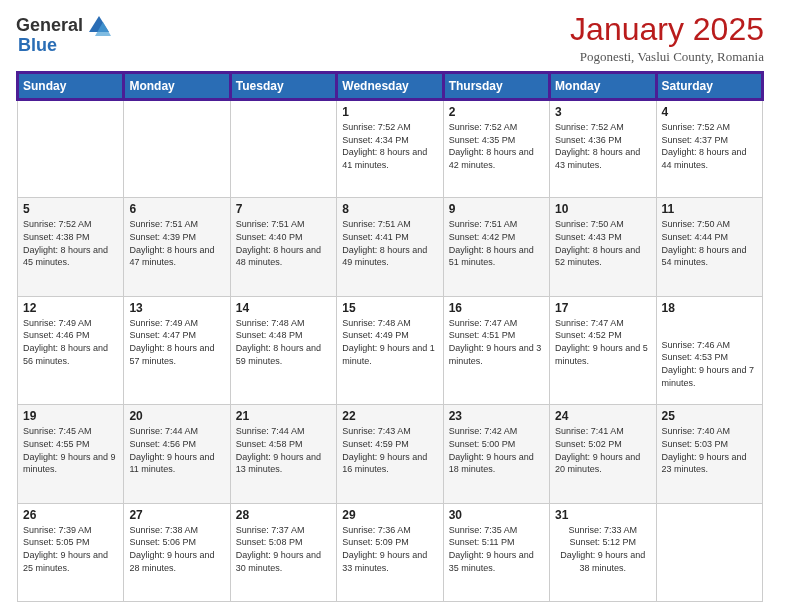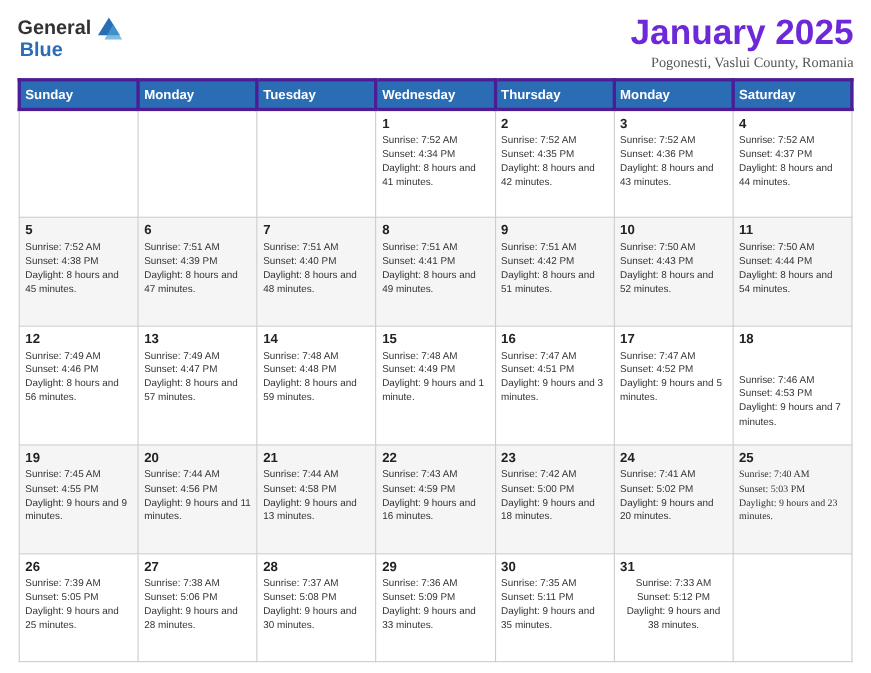--- a/index.html
+++ b/index.html
@@ -6,21 +6,21 @@
     body {
       font-family: Arial, sans-serif;
       background: #fff;
       width: 792px;
       height: 612px;
       overflow: hidden;
     }
     .page {
       width: 792px;
       height: 612px;
-      padding: 12px 16px 10px 16px;
+      padding: 12px 28px 10px 16px;
       display: flex;
       flex-direction: column;
     }
     .header {
       display: flex;
       align-items: flex-start;
       justify-content: space-between;
       margin-bottom: 6px;
     }
     .logo {
@@ -38,22 +38,22 @@
     .logo-icon {
       width: 28px;
       height: 28px;
       margin-left: 2px;
     }
     .title-block {
       text-align: right;
     }
     .calendar-title {
       font-size: 32px;
-      font-weight: bold;
-      color: #6d28d9;
+      font-weight: normal;
+      color: #b91c1c;
       line-height: 1.1;
       text-align: right;
     }
     .calendar-subtitle {
       font-size: 13px;
       color: #555;
       margin-top: 2px;
       font-family: Liberation Serif, serif;
     }
     .calendar-table {
@@ -284,21 +284,21 @@
 Daylight: 9 hours and 18 minutes.</div>
           </td>
           <td>
             <span class="day-number">24</span>
             <div class="day-info" style="white-space: pre-line;">Sunrise: 7:41 AM
 Sunset: 5:02 PM
 Daylight: 9 hours and 20 minutes.</div>
           </td>
           <td>
             <span class="day-number">25</span>
-            <div class="day-info" style="white-space: pre-line; font-family: Liberation Serif, serif;">Sunrise: 7:40 AM
+            <div class="day-info" style="white-space: pre-line;">Sunrise: 7:40 AM
 Sunset: 5:03 PM
 Daylight: 9 hours and 23 minutes.</div>
           </td>
         </tr>
         <tr>
           <td>
             <span class="day-number">26</span>
             <div class="day-info" style="white-space: pre-line;">Sunrise: 7:39 AM
 Sunset: 5:05 PM
 Daylight: 9 hours and 25 minutes.</div>

